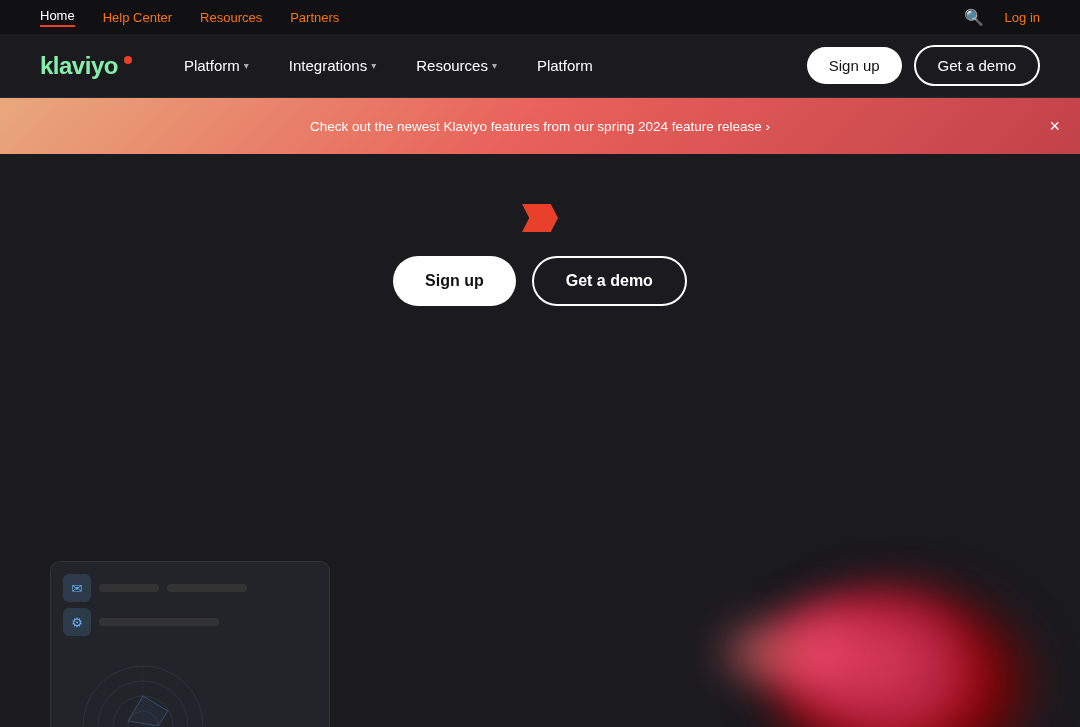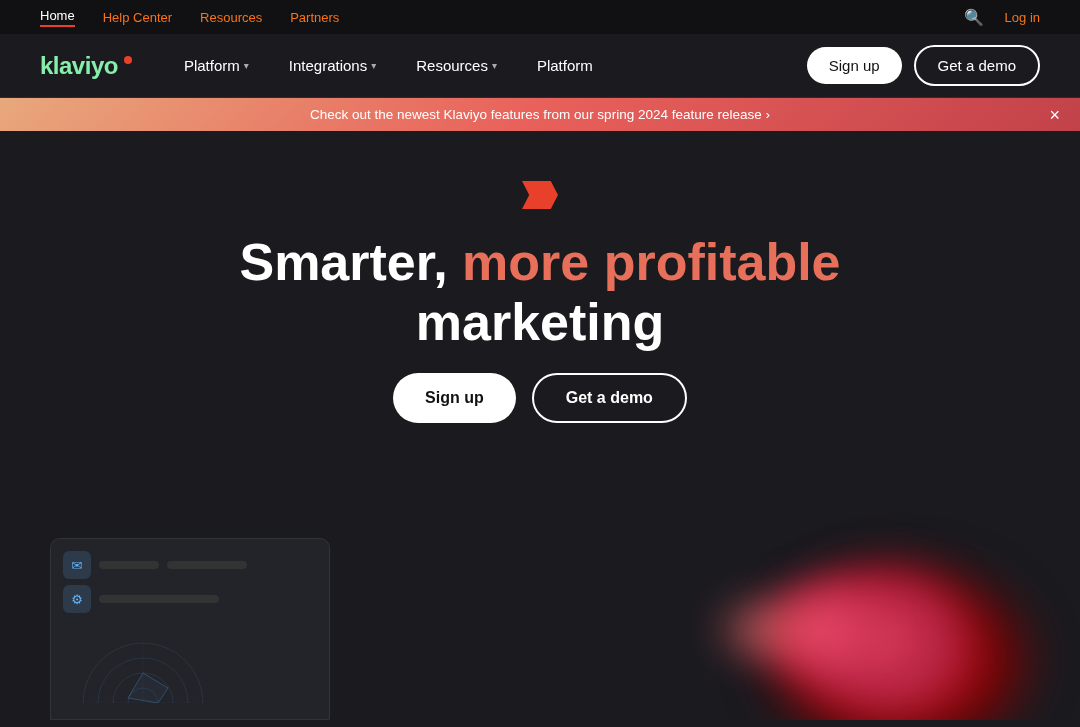--- a/index.html
+++ b/index.html
@@ -97,21 +97,21 @@
       padding: 10px 22px;
       border-radius: 50px;
       font-size: 15px;
       font-weight: 500;
       cursor: pointer;
     }
 
     
     .banner {
       background: linear-gradient(135deg, #e8a87c 0%, #e8605a 50%, #c2424a 100%);
-      height: 33px;
+      height: 56px;
       display: flex;
       align-items: center;
       justify-content: center;
       position: relative;
     }
     .banner-text {
       color: #fff;
       font-size: 13.5px;
       font-weight: 400;
     }
@@ -295,23 +295,20 @@
     <span>Check out the newest Klaviyo features from our spring 2024 feature release</span>
     <span>›</span>
   </span>
   <span class="banner-close">×</span>
 </div>
 
 <section class="hero">
 
   <div class="hero-icon"></div>
 
-  <h1 class="hero-headline">
-    <span>Smarter, </span><span class="hero-headline-accent">more profitable</span><span> marketing</span>
-  </h1>
 
 
   <div class="hero-buttons">
     <button class="hero-btn-signup">Sign up</button>
     <button class="hero-btn-demo">Get a demo</button>
   </div>
 
   <div class="hero-visuals">
 
     <div class="dash-card">

